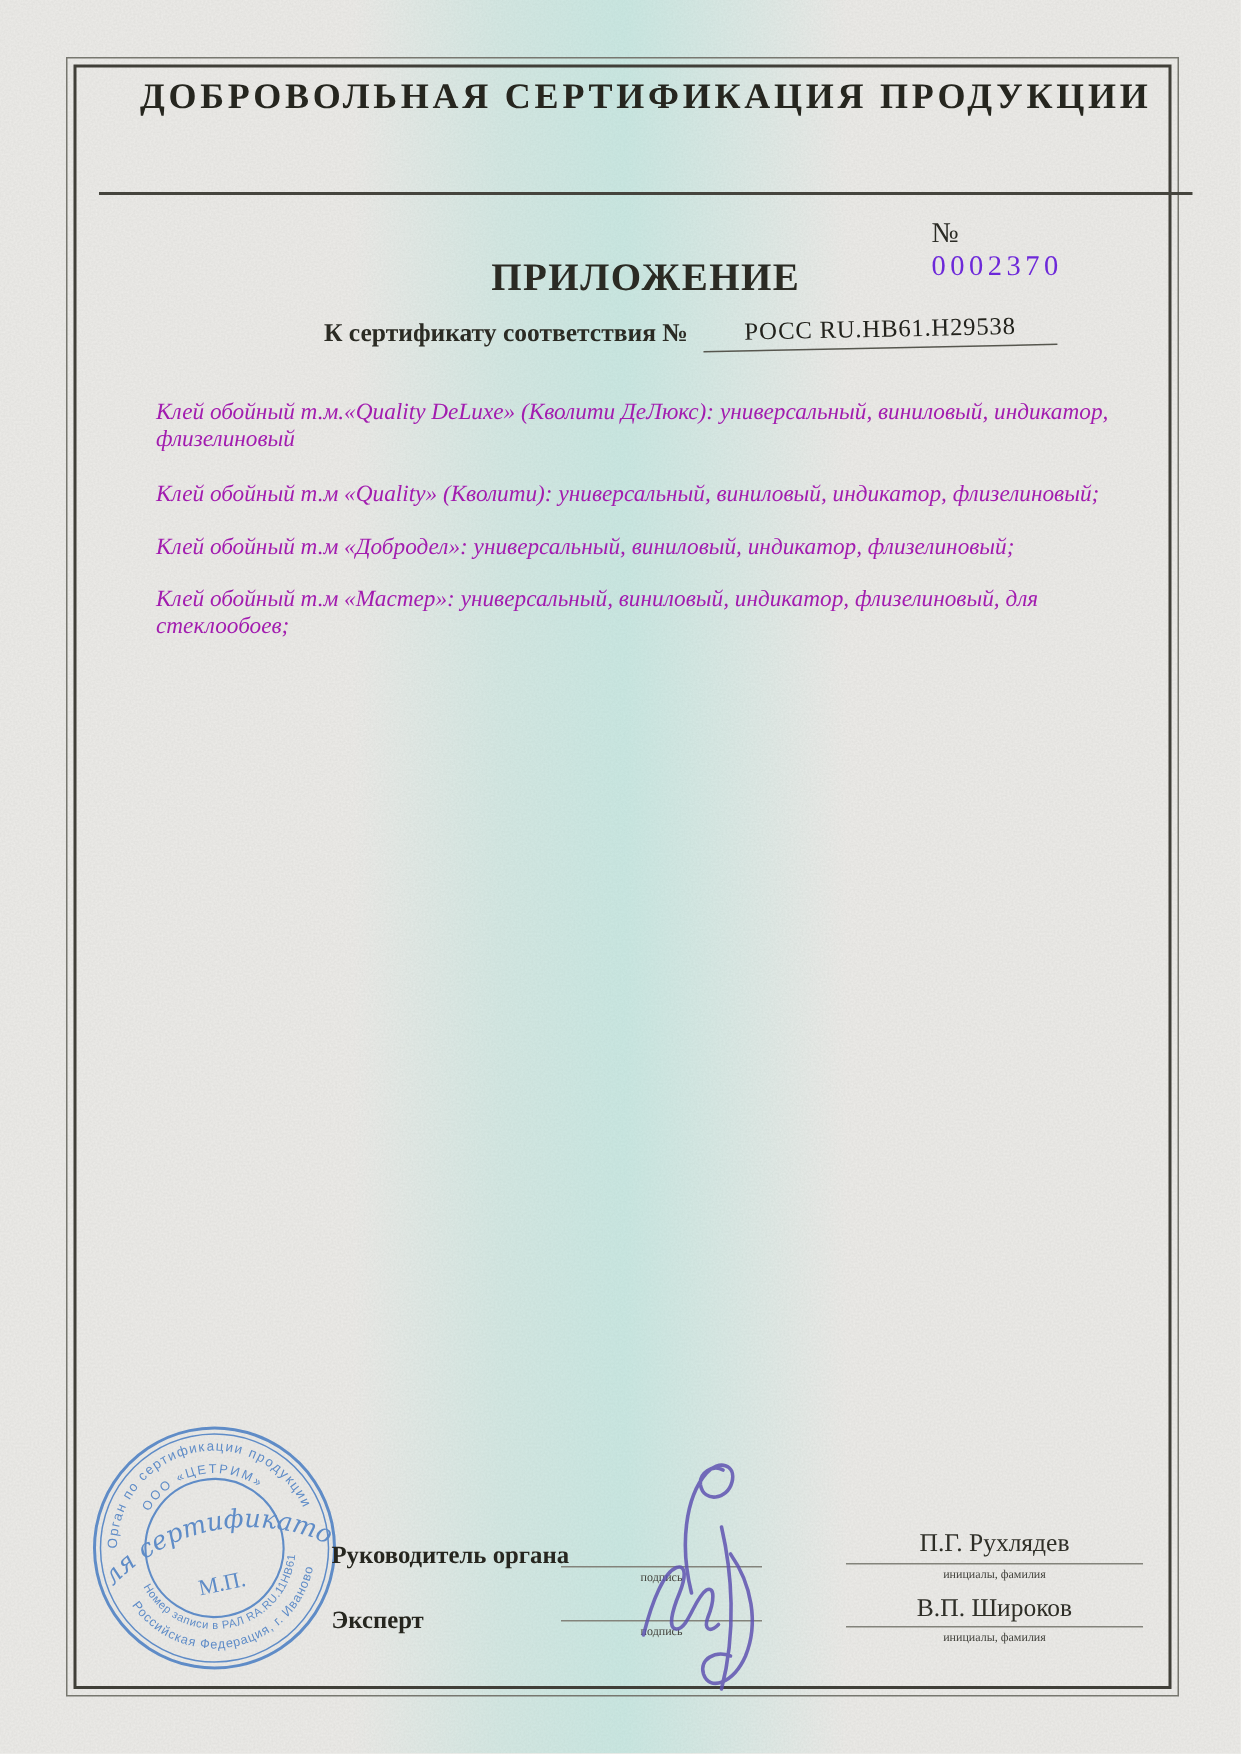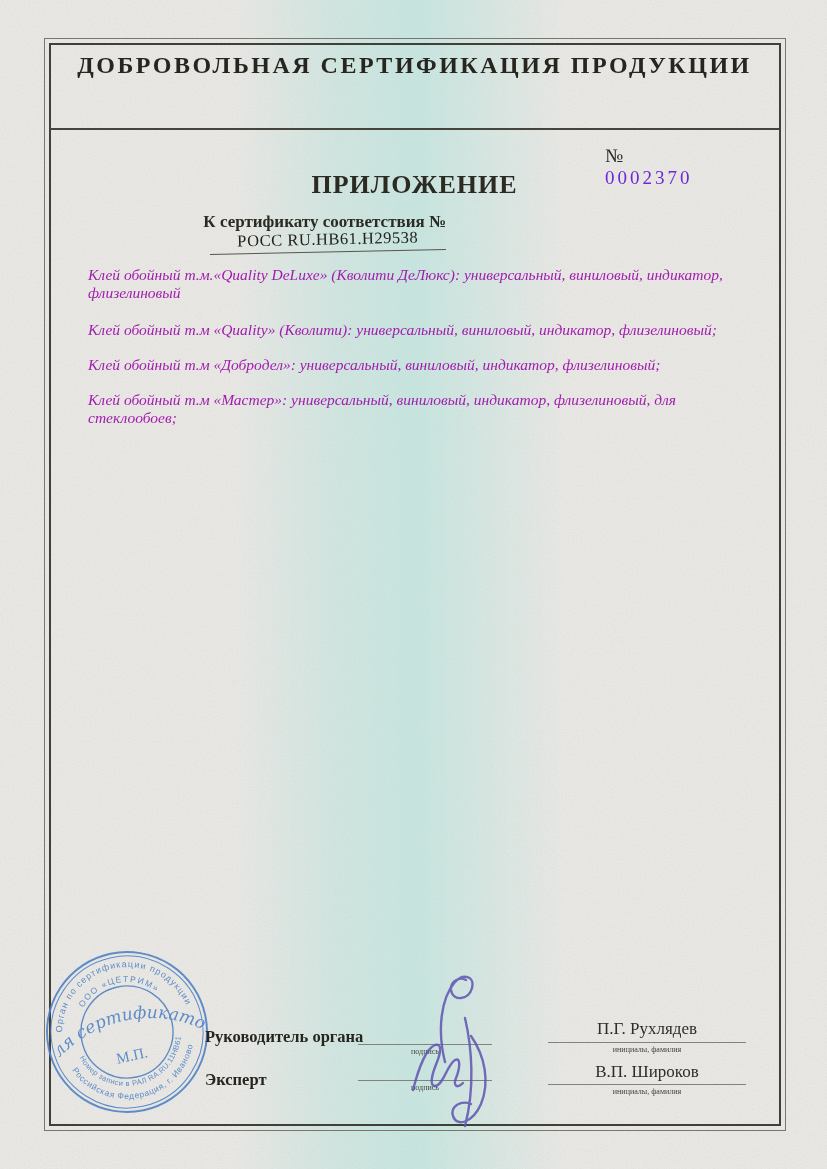--- a/index.html
+++ b/index.html
@@ -13,33 +13,33 @@
   .tint{
     position:absolute;left:235px;top:0;width:330px;height:1169px;z-index:0;pointer-events:none;
     background:linear-gradient(90deg, rgba(150,222,212,0) 0%, rgba(150,222,212,0.28) 30%,
                rgba(146,224,214,0.38) 55%, rgba(150,222,212,0) 100%);
   }
   .frame-outer{
     position:absolute;left:44px;top:38px;width:740px;height:1091px;
     border:1.5px solid #77776f;z-index:1;
   }
   .frame-inner{position:absolute;inset:4px;border:2px solid #403f38;}
-  .layer{position:absolute;left:0;top:0;width:693px;height:1169px;z-index:2;}
+  .layer{position:absolute;left:16px;top:0;width:693px;height:1169px;z-index:2;}
   .header-title{
     position:absolute;left:50px;width:729px;top:52px;text-align:center;
     font-weight:bold;font-size:24px;letter-spacing:2.5px;color:#26261f;
   }
   .separator{position:absolute;left:50px;width:729px;top:128px;border-top:2px solid #45443d;}
   .doc-number{position:absolute;left:605px;top:145px;font-size:19px;letter-spacing:1.5px;color:#2a2a24;}
   .doc-number .digits{color:#6d28d9;letter-spacing:3px;}
   .appendix-title{
     position:absolute;left:50px;width:729px;top:170px;text-align:center;
     font-weight:bold;font-size:26px;letter-spacing:1px;color:#2b2b24;
   }
-  .cert-line{position:absolute;left:200px;top:212px;display:flex;align-items:flex-end;flex-direction:column;}
+  .cert-line{position:absolute;left:200px;top:212px;display:flex;align-items:flex-start;}
   .cert-label{font-weight:bold;font-size:17px;color:#2b2b24;white-space:nowrap;}
   .cert-number-wrap{
     margin-left:10px;min-width:228px;text-align:center;
     border-bottom:1.5px solid #56564e;padding:0 4px 2px 4px;
     transform:rotate(-1.2deg);transform-origin:left bottom;
   }
   .cert-number{font-size:16.5px;color:#22221c;letter-spacing:0.5px;white-space:nowrap;}
   .product{position:absolute;left:88px;width:676px;font-size:15.5px;line-height:18px;color:#a21caf;margin:0;font-style:italic;}
   .p0{top:266px;} .p1{top:321px;} .p2{top:356px;} .p3{top:391px;}
   .stamp{position:absolute;left:44px;top:949px;transform:rotate(-12deg);opacity:0.88;}

